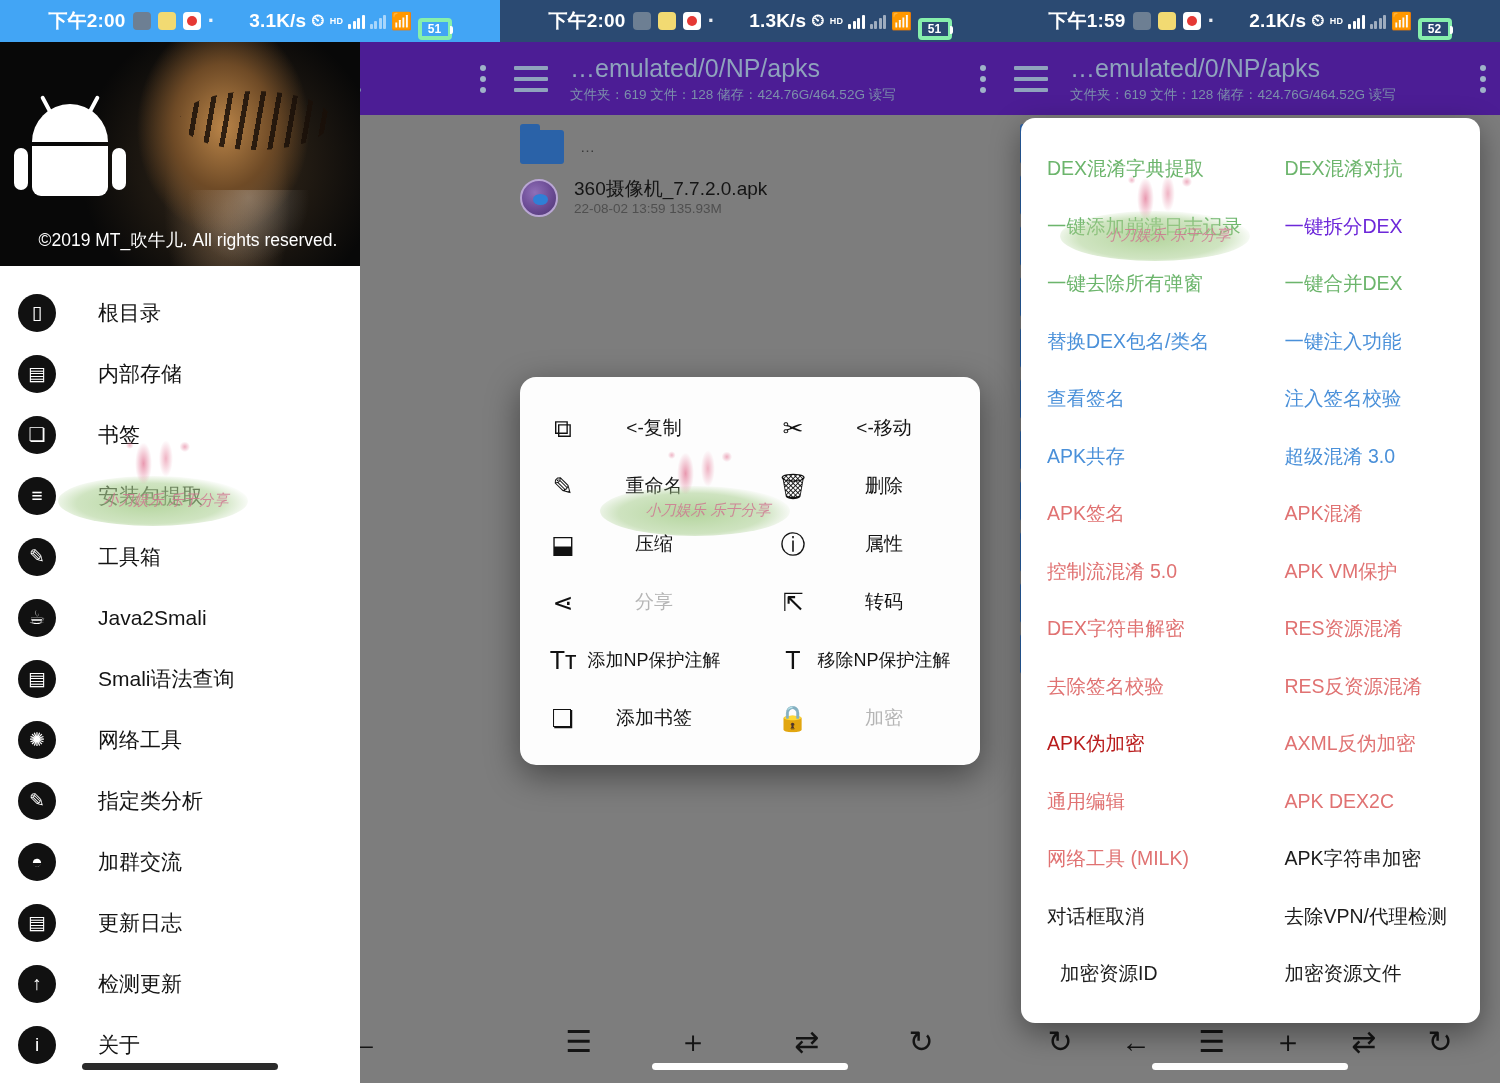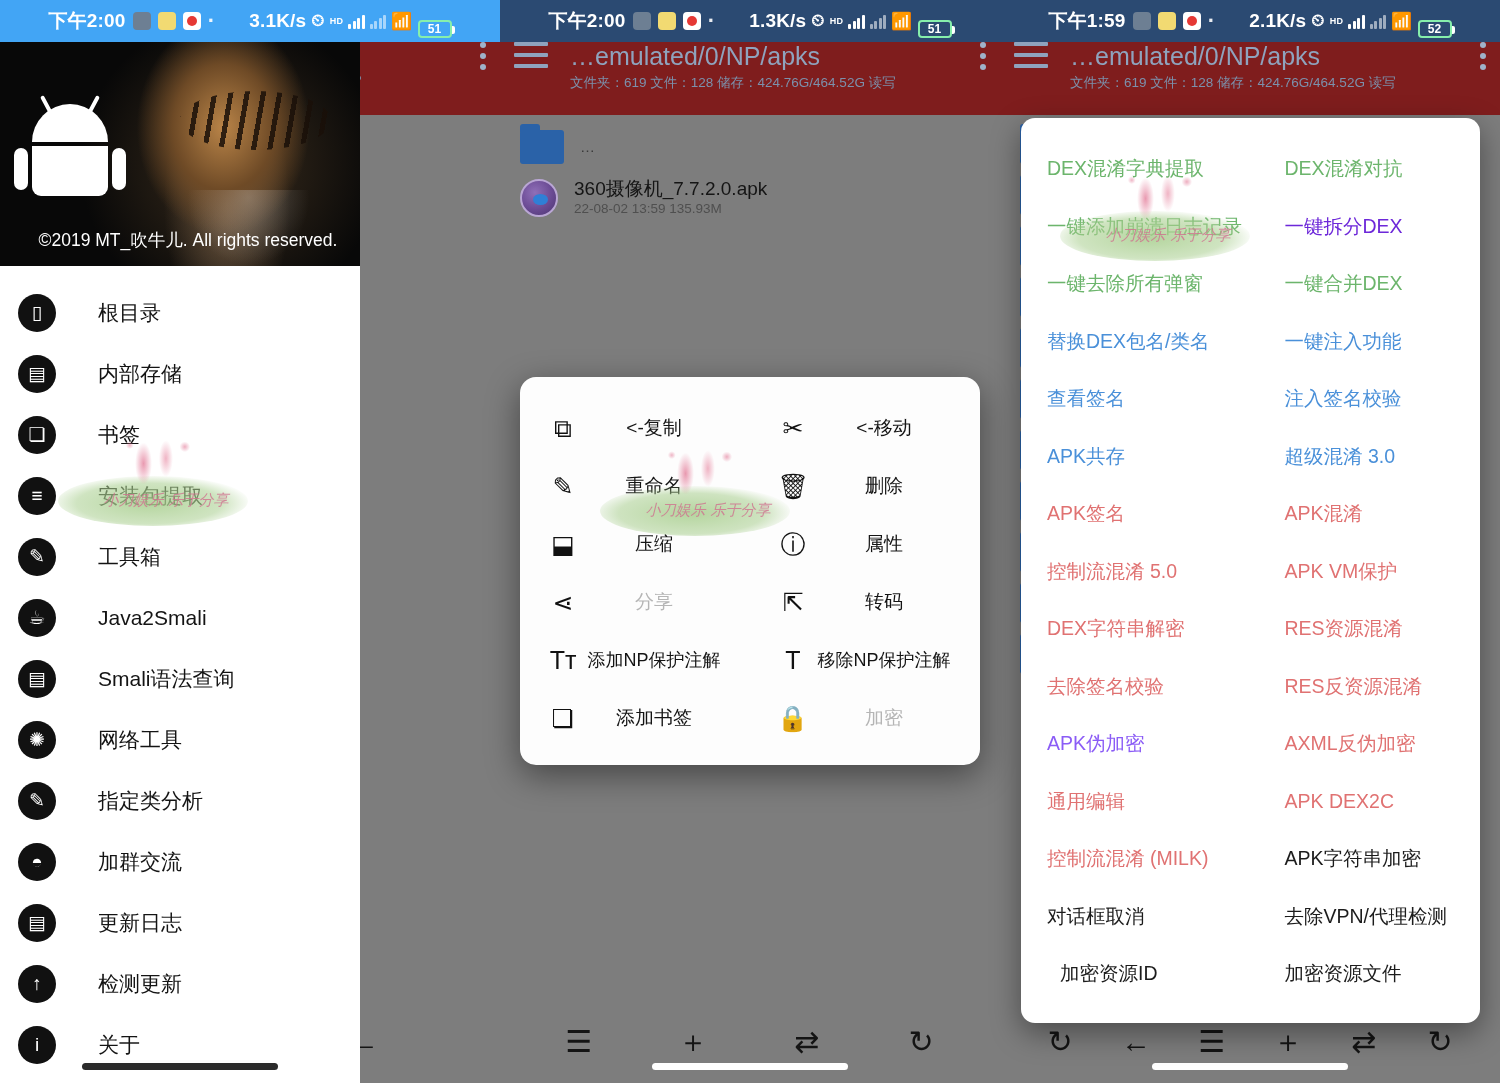--- a/index.html
+++ b/index.html
@@ -34,29 +34,29 @@
   .dotsep{ font-size:22px; line-height:0; opacity:.9;}
   .speed{ font-weight:bold; }
   .glyph{ font-size:17px; }
   .bars { display:inline-flex; align-items:flex-end; gap:1.5px; height:15px;}
   .bars i{ display:block;width:3px;background:#fff;border-radius:1px;}
   .bars i:nth-child(1){height:5px}.bars i:nth-child(2){height:8px}
   .bars i:nth-child(3){height:11px}.bars i:nth-child(4){height:14px}
   .bars.dim i{ opacity:.55; }
   .hd { font-size:9px; font-weight:bold; vertical-align:top; }
   .batt{
-    border:2px solid #86efac;border-radius:4px;padding:0 3px;font-size:12px;
+    border:4px solid #86efac;border-radius:4px;padding:0 3px;font-size:12px;
     min-width:34px;text-align:center;position:relative;margin-top:16px;
   }
   .batt:after{content:"";position:absolute;right:-5px;top:4px;width:3px;height:8px;background:#fff;border-radius:0 2px 2px 0;}
 
   
   .appbar{
-    background:#7f1d1d; height:73px; position:relative;
-    display:flex; align-items:flex-start; padding:0 14px;
+    background:#4c1d95; height:73px; position:relative;
+    display:flex; align-items:center; padding:0 14px;
   }
   .hamburger{ width:34px;height:26px;display:flex;flex-direction:column;justify-content:space-between;flex:none;}
   .hamburger span{ display:block;height:4px;background:#8fa3bd;border-radius:1px;}
   .appbar-txt{ margin-left:22px; flex:1; overflow:hidden;}
   .appbar-title{ color:#8fa3bd;font-size:25px;white-space:nowrap; }
   .appbar-sub{ color:#7c90ab;font-size:13.5px;margin-top:3px;white-space:nowrap;}
   .kebab{ width:6px; display:flex;flex-direction:column;gap:5px;flex:none;margin-left:8px;}
   .kebab i{ width:6px;height:6px;border-radius:50%;background:#9fb2c9;display:block;}
 
   
@@ -703,25 +703,25 @@
       <div class="tm-item" style="color: rgb(74, 144, 217);">APK共存</div>
       <div class="tm-item c2" style="color: rgb(74, 144, 217);">超级混淆 3.0</div>
       <div class="tm-item" style="color: rgb(224, 114, 114);">APK签名</div>
       <div class="tm-item c2" style="color: rgb(224, 114, 114);">APK混淆</div>
       <div class="tm-item" style="color: rgb(224, 114, 114);">控制流混淆 5.0</div>
       <div class="tm-item c2" style="color: rgb(224, 114, 114);">APK VM保护</div>
       <div class="tm-item" style="color: rgb(224, 114, 114);">DEX字符串解密</div>
       <div class="tm-item c2" style="color: rgb(224, 114, 114);">RES资源混淆</div>
       <div class="tm-item" style="color: rgb(224, 114, 114);">去除签名校验</div>
       <div class="tm-item c2" style="color: rgb(224, 114, 114);">RES反资源混淆</div>
-      <div class="tm-item" style="color: #8b5cf6;">APK伪加密</div>
+      <div class="tm-item" style="color: #b91c1c;">APK伪加密</div>
       <div class="tm-item c2" style="color: rgb(224, 114, 114);">AXML反伪加密</div>
       <div class="tm-item" style="color: rgb(224, 114, 114);">通用编辑</div>
       <div class="tm-item c2" style="color: rgb(224, 114, 114);">APK DEX2C</div>
-      <div class="tm-item" style="color: rgb(224, 114, 114);">控制流混淆 (MILK)</div>
+      <div class="tm-item" style="color: rgb(224, 114, 114);">网络工具 (MILK)</div>
       <div class="tm-item c2" style="color: rgb(28, 28, 28);">APK字符串加密</div>
       <div class="tm-item" style="color: rgb(28, 28, 28);">对话框取消</div>
       <div class="tm-item c2" style="color: rgb(28, 28, 28);">去除VPN/代理检测</div>
       <div class="tm-item" style="color: rgb(28, 28, 28); padding-left: 39px;">加密资源ID</div>
       <div class="tm-item c2" style="color: rgb(28, 28, 28);">加密资源文件</div>
     </div>
 </div>
 
 <div class="wm" id="wm-drawer">
   <div class="splat-g"></div>

